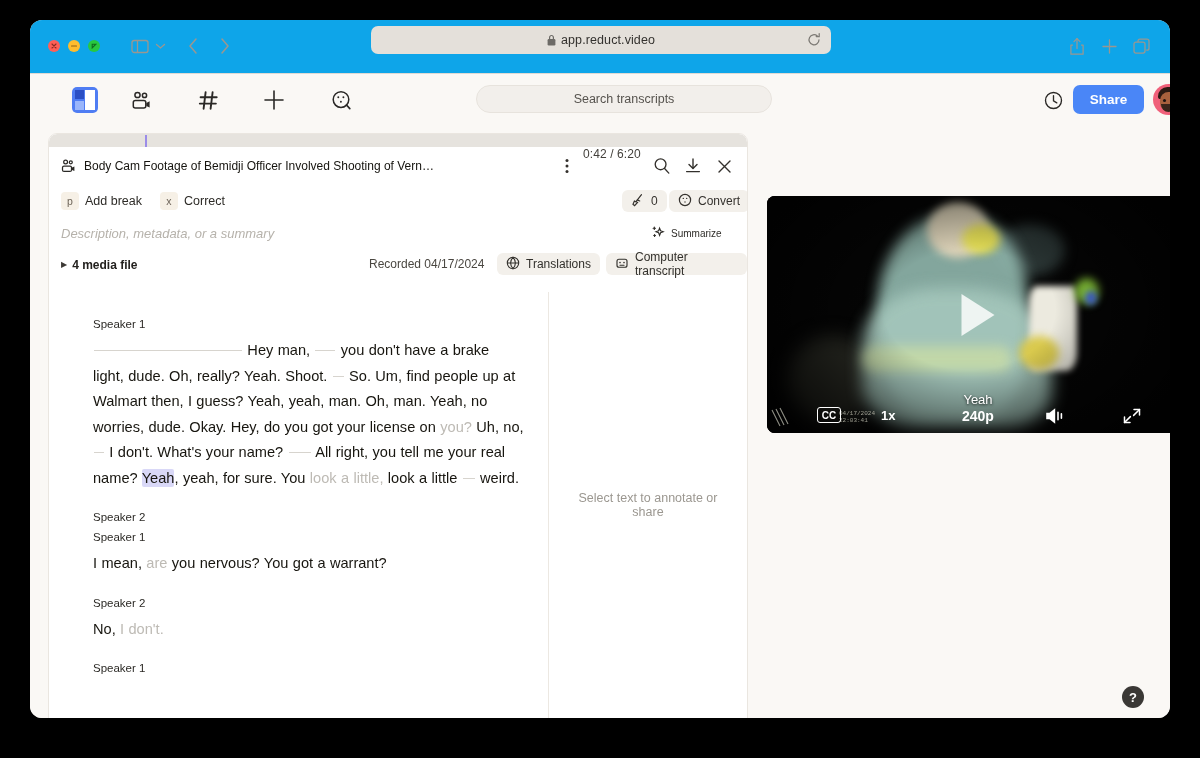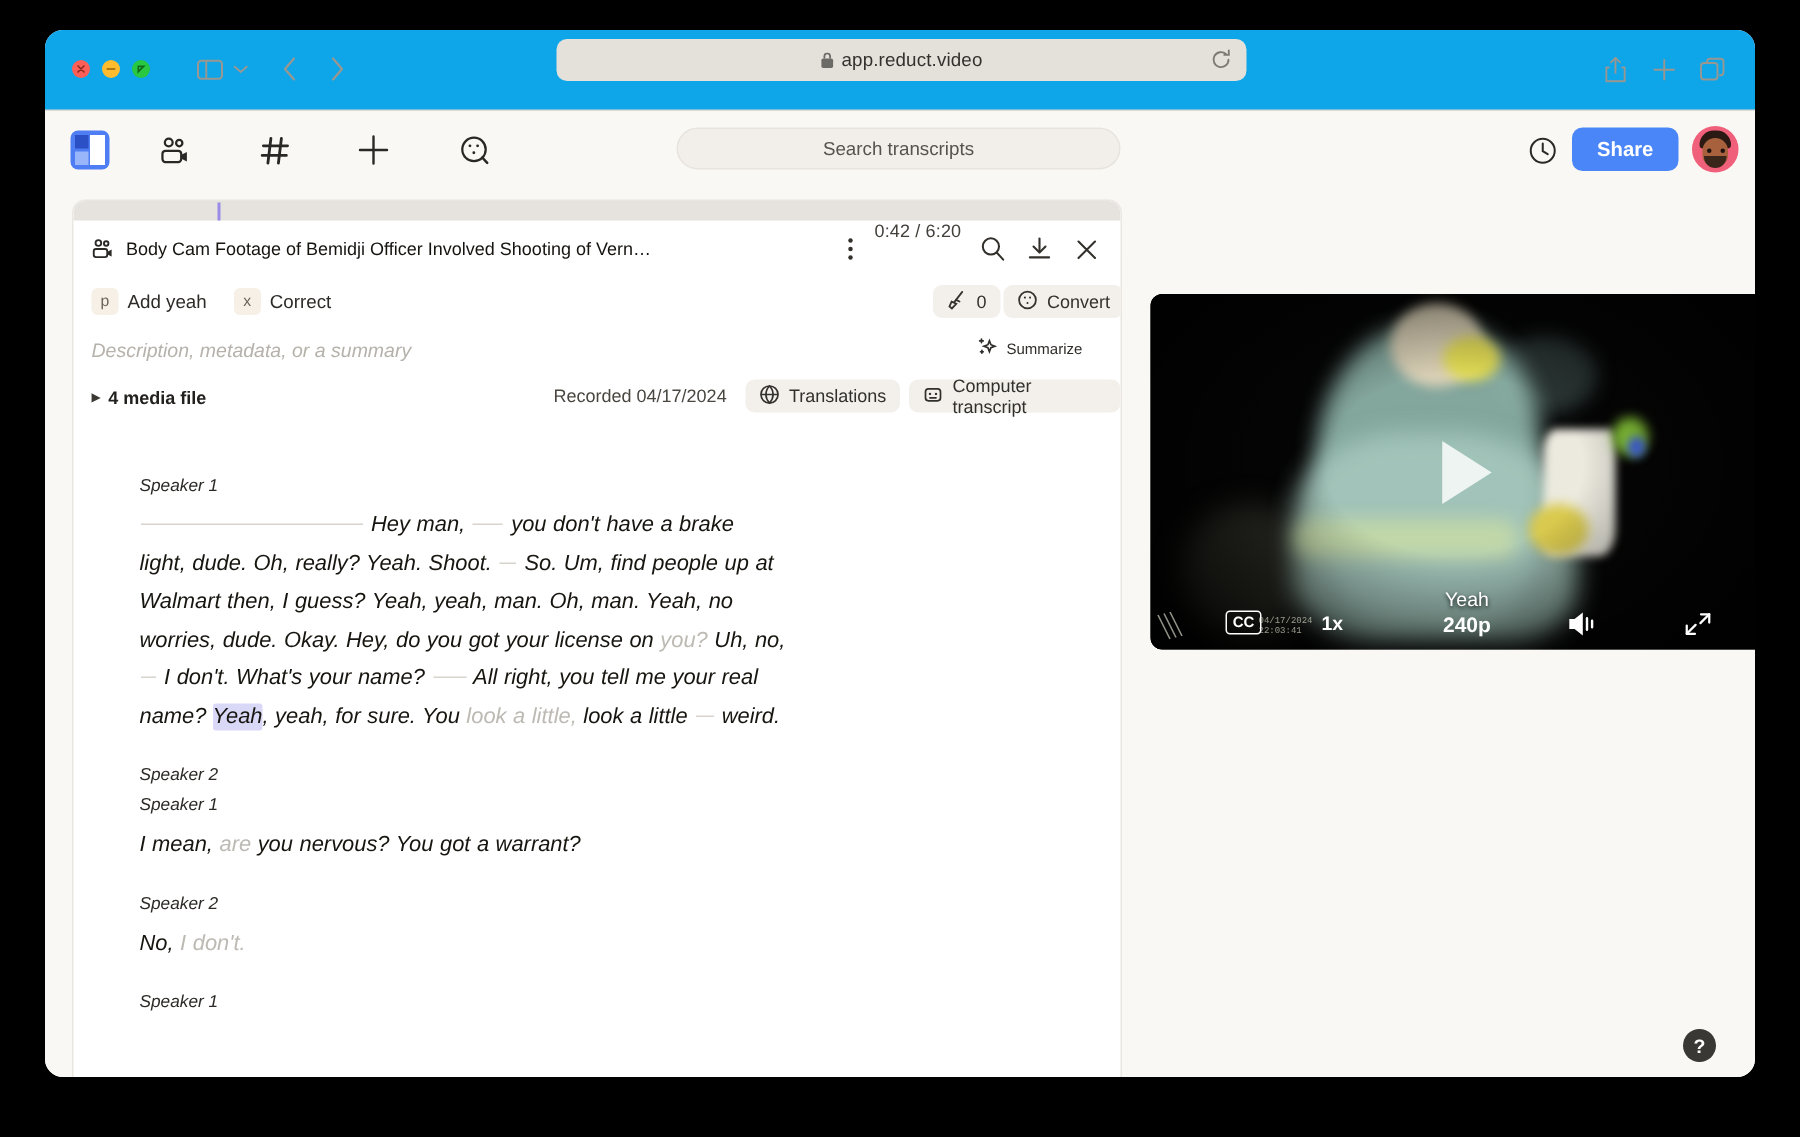--- a/index.html
+++ b/index.html
@@ -69,21 +69,21 @@
   #app {
     position: relative;
     height: 644px;
     background: #faf8f5;
   }
 
   
   #appbar {
     position: relative;
     height: 52px;
-    display: flex; align-items: center;
+    display: flex; align-items: center; margin-left: 25px;
   }
   #logo {
     position: absolute; left: 17px; top: 13px;
     width: 26px; height: 26px; border-radius: 5px;
     background: #4f7df3;
     overflow: hidden;
   }
   #logo .lw1 { position:absolute; left:3px; top:3px; width:9px; height:9px; background:#2b4fc4; }
   #logo .lw2 { position:absolute; left:13px; top:3px; width:10px; height:20px; background:#fff; }
   #logo .lw3 { position:absolute; left:3px; top:14px; width:9px; height:9px; background:#9ab6fb; }
@@ -220,21 +220,20 @@
   #computer-transcript-btn {
     position: absolute; left: 557px; top: 4px; height: 22px; padding: 0 9px;
     background: #f3f0eb; border-radius: 6px; display:flex; align-items:center; gap:6px;
     font-size: 12px; color: #32302c; cursor: pointer;
   }
 
   
   #transcript-split {
     position: absolute; left: 0; top: 158px; right: 0; bottom: 0;
     display: flex;
-    font-style: italic;
   }
   #transcript-body {
     width: 499px;
     padding: 26px 24px 0 44px;
     overflow: hidden;
   }
   .speaker { font-size: 11.5px; color: #2c2a26; margin-bottom: 8px; }
   .para {
     font-size: 14.6px; line-height: 25.5px; color: #17150f;
     margin-bottom: 20px; word-spacing: .3px;
@@ -500,21 +499,21 @@
         </span>
         <span class="trow-btn" id="doc-close">
           <svg width="17" height="17" viewBox="0 0 17 17" fill="none" stroke="currentColor" stroke-width="1.4" stroke-linecap="round">
               <path d="M3 3l11 11M14 3L3 14"></path>
             </svg>
         </span>
       </div>
 
       <div id="action-row">
         <span class="kbd">p</span>
-        <span class="act-label">Add yeah</span>
+        <span class="act-label">Add break</span>
         <span class="kbd">x</span>
         <span class="act-label">Correct</span>
 
         <span id="pen-count">
           <span>
             <svg width="14" height="14" viewBox="0 0 14 14" fill="none" stroke="currentColor" stroke-width="1.2" stroke-linecap="round">
                 <path d="M10.5 1.6L5.2 8.4"></path>
                 <path d="M3.4 8.1l3.1 1.4-2.9 3.1-1.6-1.3z"></path>
                 <path d="M6.3 6.9l2.4 1.1"></path>
               </svg>
@@ -581,20 +580,23 @@
         <div id="transcript-body">
             <div class="speaker">Speaker 1</div>
             <div class="para"><span class="gap" style="width: 148px;"></span><span> Hey man, </span><span class="gap" style="width: 20px;"></span><span> you don't have a brake light, dude. Oh, really? Yeah. Shoot. </span><span class="gap" style="width: 11px;"></span><span> So. Um, find people up at Walmart then, I guess? Yeah, yeah, man. Oh, man. Yeah, no worries, dude. Okay. Hey, do you got your license on </span><span class="dim">you?</span><span> Uh, no, </span><span class="gap" style="width: 10px;"></span><span> I don't. What's your name? </span><span class="gap" style="width: 22px;"></span><span> All right, you tell me your real name? </span><span class="hl">Yeah</span><span>, yeah, for sure. You </span><span class="dim">look a little,</span><span> look a little </span><span class="gap" style="width: 12px;"></span><span> weird.</span></div>
             <div class="speaker">Speaker 2</div>
             <div class="speaker">Speaker 1</div>
             <div class="para"><span>I mean, </span><span class="dim">are</span><span> you nervous? You got a warrant?</span></div>
             <div class="speaker">Speaker 2</div>
             <div class="para"><span>No, </span><span class="dim">I don't.</span></div>
             <div class="speaker">Speaker 1</div>
           </div>
+        <div id="annot-pane">
+          <span>Select text to annotate or share</span>
+        </div>
       </div>
     </div>
 
     <div id="player">
       <div id="vid-frame">
         <div class="vshape" id="v-left"></div>
         <div class="vshape" id="v-dash"></div>
         <div class="vshape" id="v-body"></div>
         <div class="vshape" id="v-shoulder"></div>
         <div class="vshape" id="v-head"></div>

